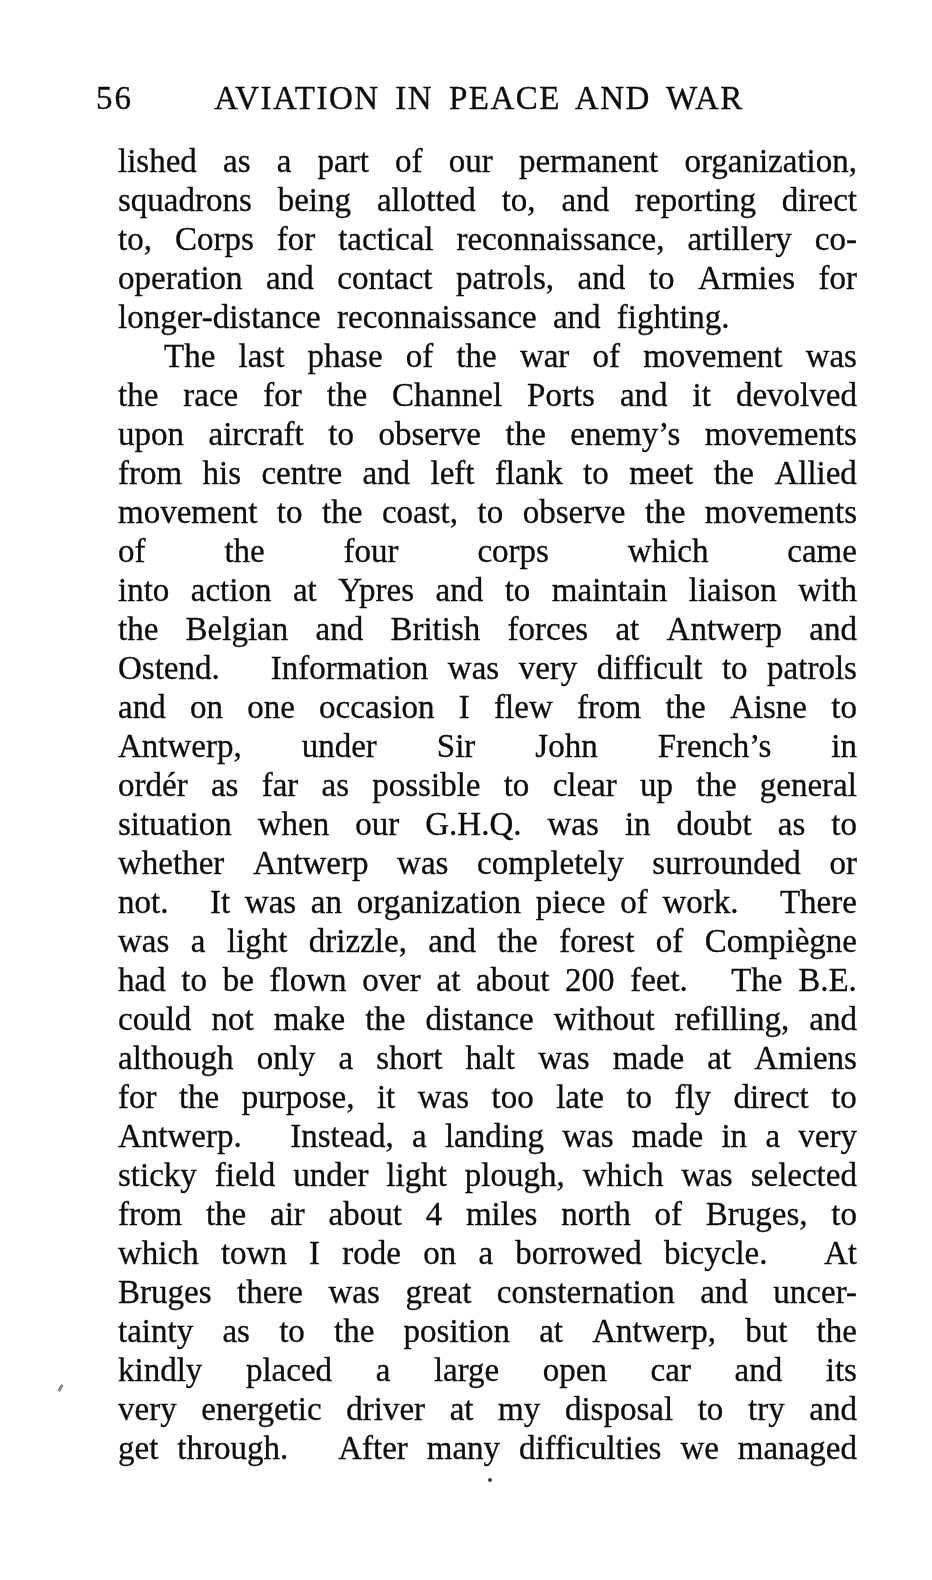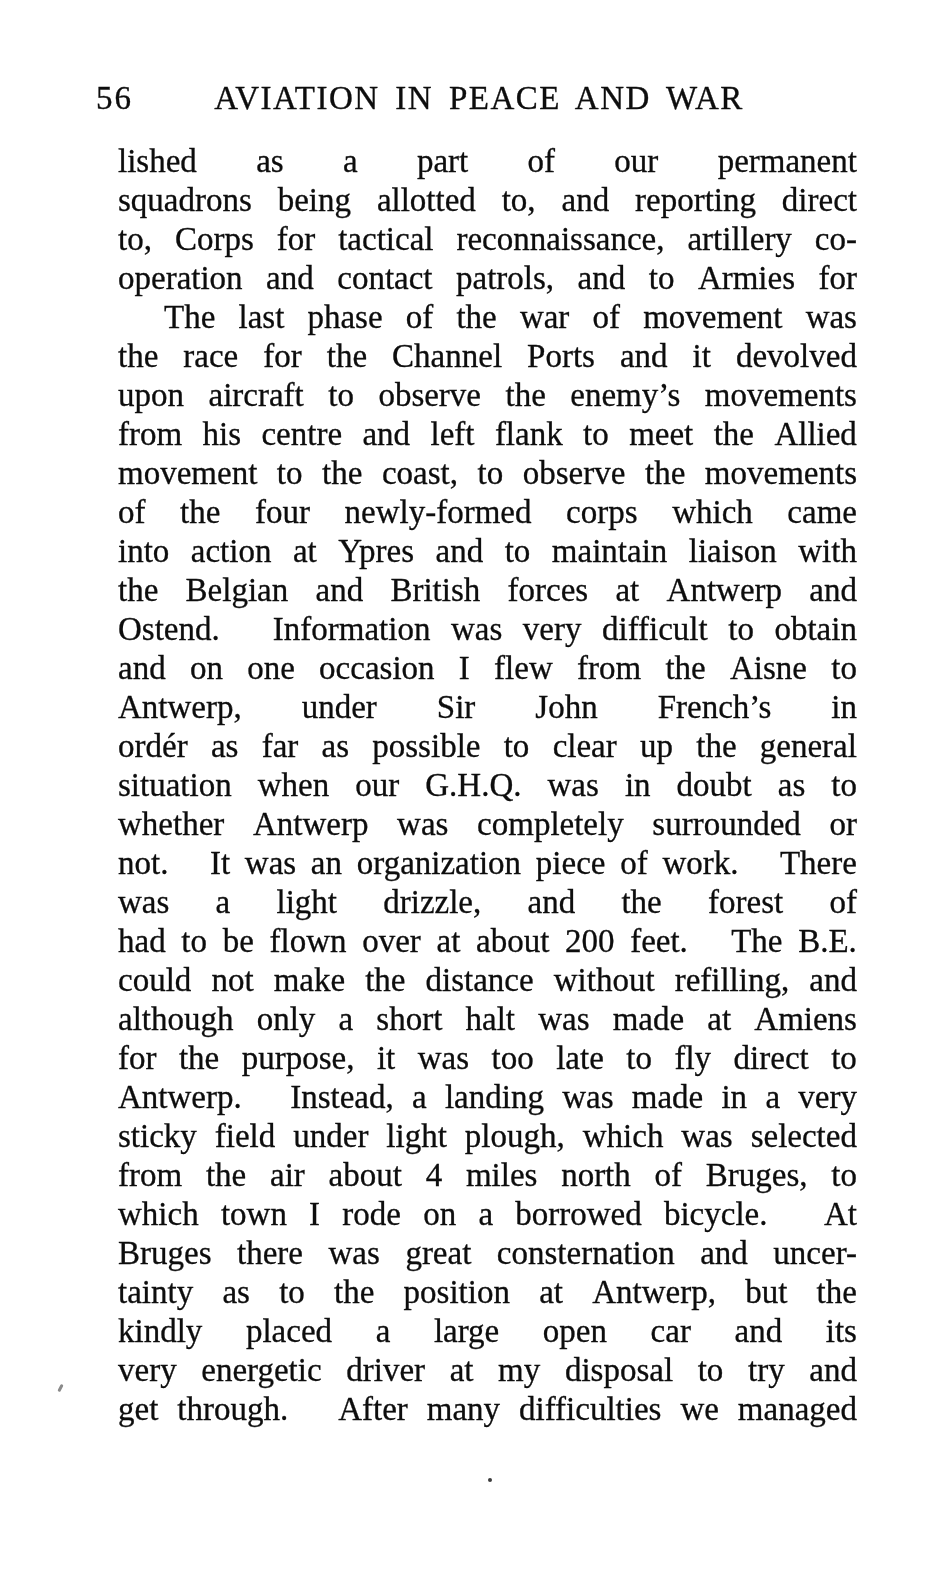--- a/index.html
+++ b/index.html
@@ -98,20 +98,21 @@
 
   <div class="body-block">
       <div class="line justify">
         <span class="w">lished</span>
         <span class="w">as</span>
         <span class="w">a</span>
         <span class="w">part</span>
         <span class="w">of</span>
         <span class="w">our</span>
         <span class="w">permanent</span>
+        <span class="w">organization,</span>
       </div>
       <div class="line justify">
         <span class="w">squadrons</span>
         <span class="w">being</span>
         <span class="w">allotted</span>
         <span class="w">to,</span>
         <span class="w">and</span>
         <span class="w">reporting</span>
         <span class="w">direct</span>
       </div>
@@ -127,20 +128,21 @@
       <div class="line justify">
         <span class="w">operation</span>
         <span class="w">and</span>
         <span class="w">contact</span>
         <span class="w">patrols,</span>
         <span class="w">and</span>
         <span class="w">to</span>
         <span class="w">Armies</span>
         <span class="w">for</span>
       </div>
+      <div class="line flush">longer-distance reconnaissance and fighting.</div>
       <div class="line justify indent">
         <span class="w">The</span>
         <span class="w">last</span>
         <span class="w">phase</span>
         <span class="w">of</span>
         <span class="w">the</span>
         <span class="w">war</span>
         <span class="w">of</span>
         <span class="w">movement</span>
         <span class="w">was</span>
@@ -184,21 +186,20 @@
         <span class="w">coast,</span>
         <span class="w">to</span>
         <span class="w">observe</span>
         <span class="w">the</span>
         <span class="w">movements</span>
       </div>
       <div class="line justify">
         <span class="w">of</span>
         <span class="w">the</span>
         <span class="w">four</span>
-        <span class="w">newly-formed</span>
         <span class="w">corps</span>
         <span class="w">which</span>
         <span class="w">came</span>
       </div>
       <div class="line justify">
         <span class="w">into</span>
         <span class="w">action</span>
         <span class="w">at</span>
         <span class="w">Ypres</span>
         <span class="w">and</span>
@@ -218,21 +219,21 @@
         <span class="w">and</span>
       </div>
       <div class="line justify">
         <span class="w">Ostend.</span>
         <span class="sgap"></span>
         <span class="w">Information</span>
         <span class="w">was</span>
         <span class="w">very</span>
         <span class="w">difficult</span>
         <span class="w">to</span>
-        <span class="w">obtain</span>
+        <span class="w">patrols</span>
       </div>
       <div class="line justify">
         <span class="w">and</span>
         <span class="w">on</span>
         <span class="w">one</span>
         <span class="w">occasion</span>
         <span class="w">I</span>
         <span class="w">flew</span>
         <span class="w">from</span>
         <span class="w">the</span>
@@ -293,20 +294,21 @@
       </div>
       <div class="line justify">
         <span class="w">was</span>
         <span class="w">a</span>
         <span class="w">light</span>
         <span class="w">drizzle,</span>
         <span class="w">and</span>
         <span class="w">the</span>
         <span class="w">forest</span>
         <span class="w">of</span>
+        <span class="w">Compiègne</span>
       </div>
       <div class="line justify">
         <span class="w">had</span>
         <span class="w">to</span>
         <span class="w">be</span>
         <span class="w">flown</span>
         <span class="w">over</span>
         <span class="w">at</span>
         <span class="w">about</span>
         <span class="w">200</span>

